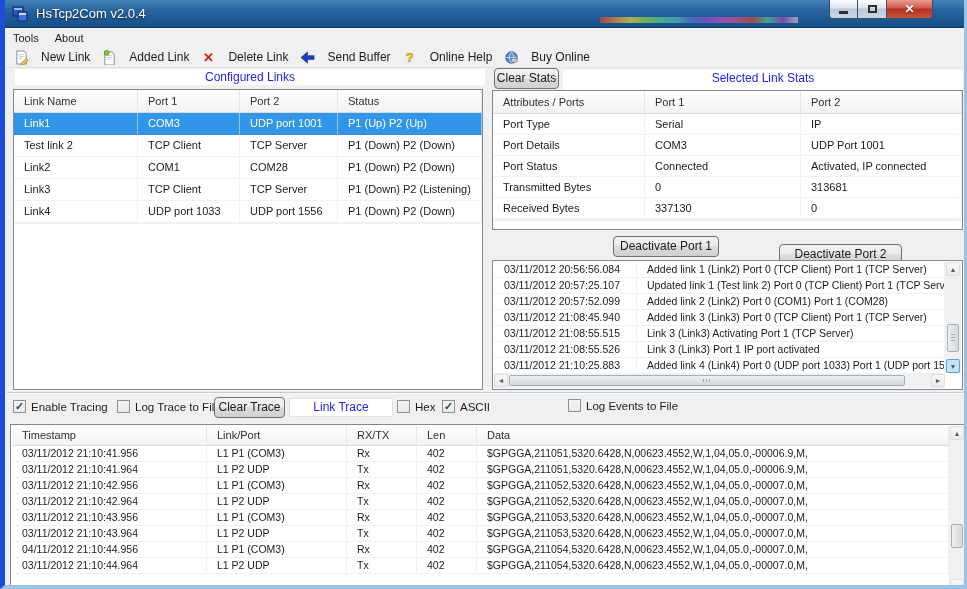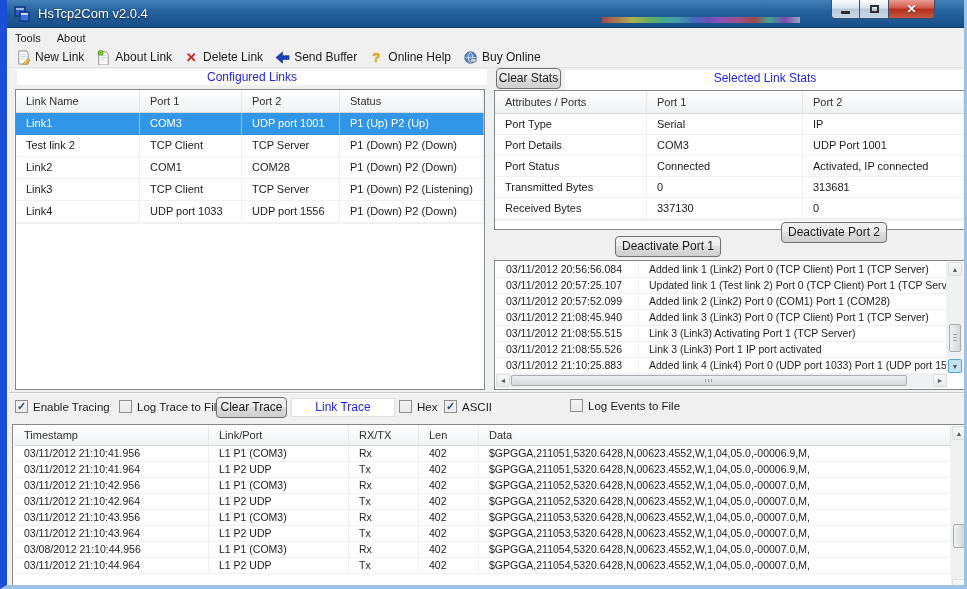--- a/index.html
+++ b/index.html
@@ -1,20 +1,20 @@
 <!DOCTYPE html>
 <html><head>
 <meta charset="utf-8">
 <style>
   * { margin:0; padding:0; box-sizing:border-box; }
   html,body { background:#cfd8e2; }
   body { font-family:"Liberation Sans", sans-serif; font-size:11px; color:#1b1b1b; }
 
   .window { position:relative; width:967px; height:589px; background:#f0f0f0;
-    border-left:7px solid #1d4ed8; border-right:3px solid #9cc2e5; border-bottom:4px solid #9cc2e5;
+    border-left:5px solid #1d4ed8; border-right:3px solid #9cc2e5; border-bottom:4px solid #9cc2e5;
     overflow:hidden; }
 
   
   .titlebar { position:absolute; left:-3px; top:0; width:967px; height:28px;
     background:linear-gradient(#4481b8 0%, #27639f 40%, #174f88 100%);
     border-bottom:1px solid #0e3d6d; }
   .app-icon { position:absolute; left:10px; top:6px; width:16px; height:16px; }
   .title-text { position:absolute; left:34px; top:0; line-height:27px; color:#fff; font-size:13px;
     text-shadow:0 1px 2px rgba(0,0,0,.65); white-space:nowrap; }
   .rainbow { position:absolute; left:598px; top:17px; width:198px; height:6px; opacity:.85;
@@ -28,21 +28,21 @@
     background:linear-gradient(#e89d91 0%, #d2584a 45%, #b52e1d 50%, #c4573f 100%); }
   .glyph-min { width:9px; height:3px; background:#2e2e2e; margin-top:7px; }
   .glyph-max { width:9px; height:8px; border:2px solid #2e2e2e; }
   .glyph-close { font-size:12px; font-weight:bold; text-shadow:0 1px 1px rgba(0,0,0,.5); }
 
   
   .menubar { position:absolute; left:0; top:28px; width:961px; height:19px; background:#f0f0f0; display:flex; align-items:center; }
   .menu-item { padding:0 8px; font-size:11px; }
   .toolbar { position:absolute; left:0; top:47px; width:961px; height:21px; background:#f0f0f0;
     border-bottom:1px solid #e2e2e2; display:flex; align-items:center; padding-left:4px; }
-  .tbtn { display:flex; align-items:center; gap:4px; padding:1px 7px 1px 4px; font-size:12px; white-space:nowrap; }
+  .tbtn { display:flex; align-items:center; gap:12px; padding:1px 7px 1px 4px; font-size:12px; white-space:nowrap; }
   .tico { width:16px; height:16px; display:flex; align-items:center; justify-content:center; }
   .ico-x { color:#cf1d1d; font-weight:bold; font-size:13px; }
   .ico-q { color:#f0b400; font-weight:bold; font-size:13px; text-shadow:0 0 1px #6b5400; }
 
   
   .band { position:absolute; background:#fff; text-align:center; font-size:12px; line-height:16px; color:#2222ee; }
 
   
   .panel { position:absolute; background:#fff; border:1px solid #828790; overflow:hidden; }
   .thead { display:grid; background:linear-gradient(#ffffff,#f6f7f9 60%, #f1f2f4); border-bottom:1px solid #d9dadc; color:#2f2f2f; }
@@ -134,21 +134,21 @@
       <span>New Link</span>
     </span>
     <span class="tbtn">
       <span class="tico">
         <svg width="15" height="15" viewBox="0 0 16 16">
             <path d="M3 2h8l2 3v11H3z" fill="#fefefe" stroke="#8a8a8a"></path>
             <path d="M5 6h6M5 8h6M5 10h4" stroke="#b9cfe4" stroke-width="1"></path>
             <circle cx="5" cy="3" r="2.6" fill="#7ed321" stroke="#3c7a00" stroke-width=".7"></circle>
           </svg>
       </span>
-      <span>About Link</span>
+      <span>Added Link</span>
     </span>
     <span class="tbtn">
       <span class="tico ico-x">✕</span>
       <span>Delete Link</span>
     </span>
     <span class="tbtn">
       <span class="tico">
         <svg width="15" height="15" viewBox="0 0 16 16">
             <path d="M8 2L1 8l7 6v-4h7V6H8z" fill="#1a3fbf" stroke="#0c246e" stroke-width=".6"></path>
           </svg>
@@ -257,21 +257,21 @@
         <div></div>
       </div>
     <div class="tr stats-cols stats-row">
         <div></div>
         <div></div>
         <div></div>
       </div>
   </div>
 
   <div class="btn" style="left:608px; top:236px; width:106px; height:21px;">Deactivate Port 1</div>
-  <div class="btn" style="left:774px; top:222px; width:106px; height:21px;">Deactivate Port 2</div>
+  <div class="btn" style="left:774px; top:244px; width:123px; height:21px;">Deactivate Port 2</div>
 
   <div class="panel" style="left:487px; top:260px; width:471px; height:130px;">
     <div style="position:absolute; left:1px; top:1px; right:17px; bottom:16px; overflow:hidden;">
       <div class="tr events-cols events-row">
         <div>03/11/2012 20:56:56.084</div>
         <div>Added link 1 (Link2) Port 0 (TCP Client) Port 1 (TCP Server)</div>
       </div>
       <div class="tr events-cols events-row">
         <div>03/11/2012 20:57:25.107</div>
         <div>Updated link 1 (Test link 2) Port 0 (TCP Client) Port 1 (TCP Server)</div>
@@ -387,21 +387,21 @@
         <div>$GPGGA,211053,5320.6428,N,00623.4552,W,1,04,05.0,-00007.0,M,</div>
       </div>
       <div class="tr trace-cols trace-row">
         <div>03/11/2012 21:10:43.964</div>
         <div>L1 P2 UDP</div>
         <div>Tx</div>
         <div>402</div>
         <div>$GPGGA,211053,5320.6428,N,00623.4552,W,1,04,05.0,-00007.0,M,</div>
       </div>
       <div class="tr trace-cols trace-row">
-        <div>03/08/2012 21:10:44.956</div>
+        <div>04/11/2012 21:10:44.956</div>
         <div>L1 P1 (COM3)</div>
         <div>Rx</div>
         <div>402</div>
         <div>$GPGGA,211054,5320.6428,N,00623.4552,W,1,04,05.0,-00007.0,M,</div>
       </div>
       <div class="tr trace-cols trace-row">
         <div>03/11/2012 21:10:44.964</div>
         <div>L1 P2 UDP</div>
         <div>Tx</div>
         <div>402</div>

